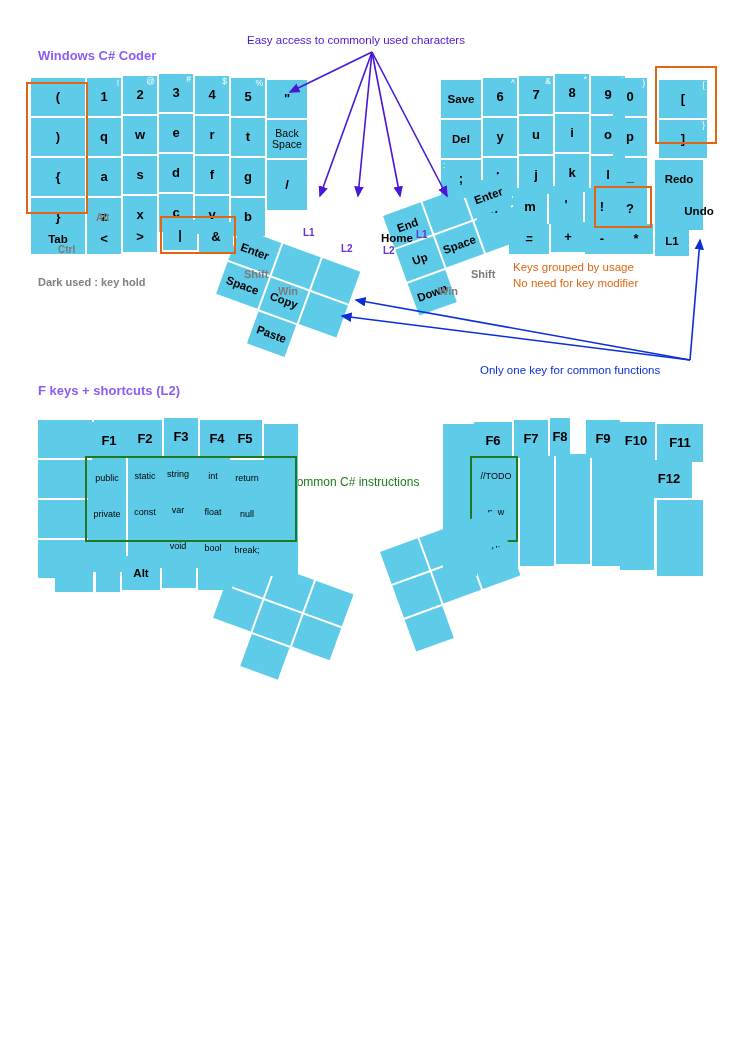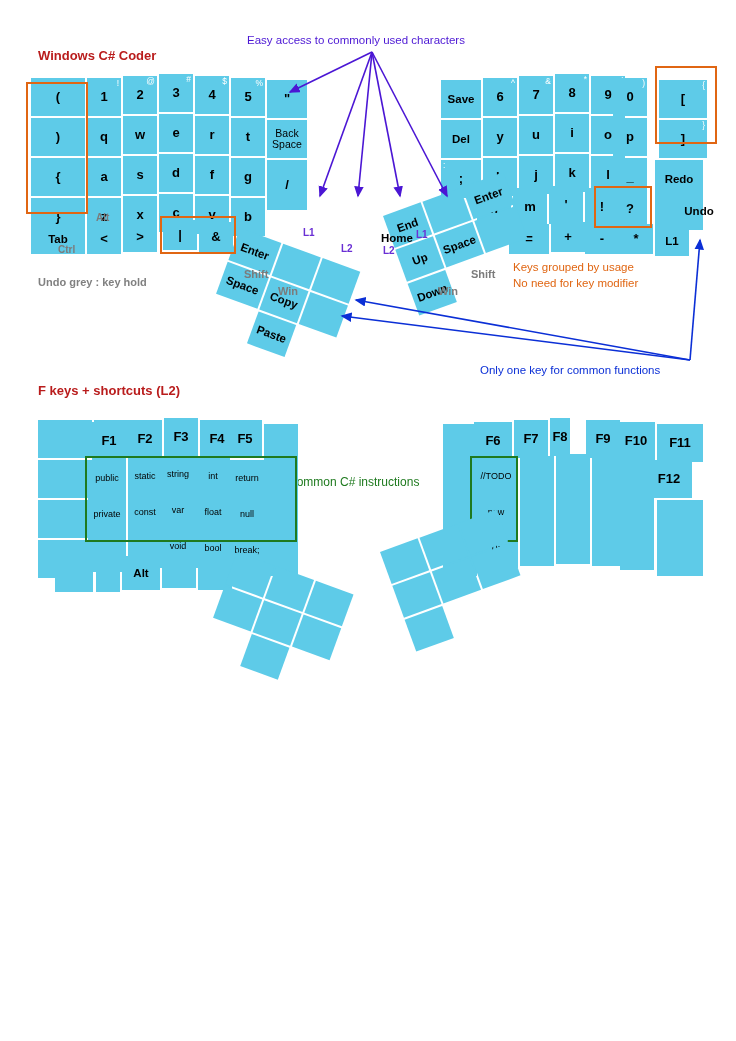--- a/index.html
+++ b/index.html
@@ -20,21 +20,21 @@
     left: 0; top: 0;
     width: 736px;
     height: 1041px;
   }
   svg.layer { pointer-events: none; }
 
   .title {
     position: absolute;
     font-weight: bold;
     font-size: 13px;
-    color: #b91c1c;
+    color: #8b5cf6;
     white-space: nowrap;
   }
   .note {
     position: absolute;
     font-size: 11.5px;
     white-space: nowrap;
   }
   .note.purple { color: #4b16d4; }
   .note.orange { color: #e06613; }
   .note.blue   { color: #0b2fd6; }
@@ -108,21 +108,21 @@
 
 <div class="layer">
 
   <div class="title" style="left:38px; top:48px;">Windows C# Coder</div>
   <div class="title" style="left:38px; top:383px;">F keys + shortcuts (L2)</div>
 
   <div class="note purple" style="left:247px; top:34px;">Easy access to commonly used characters</div>
   <div class="note orange" style="left:513px; top:261px;">Keys grouped by usage</div>
   <div class="note orange" style="left:513px; top:277px;">No need for key modifier</div>
   <div class="note blue" style="left:480px; top:364px;">Only one key for common functions</div>
-  <div class="note grey" style="left:38px; top:276px;">Undo grey : key hold</div>
+  <div class="note grey" style="left:38px; top:276px;">Dark used : key hold</div>
   <div class="note green" style="left:288px; top:475px;">Common C# instructions</div>
 
   <div class="key" style="left:31px; top:78px; width:54px; height:38px;">
       <span class="lbl">(</span>
     </div>
   <div class="key" style="left:87px; top:78px; width:34px; height:38px;">
       <span class="corner tr">!</span>
       <span class="lbl">1</span>
     </div>
   <div class="key" style="left:123px; top:76px; width:34px; height:38px;">

